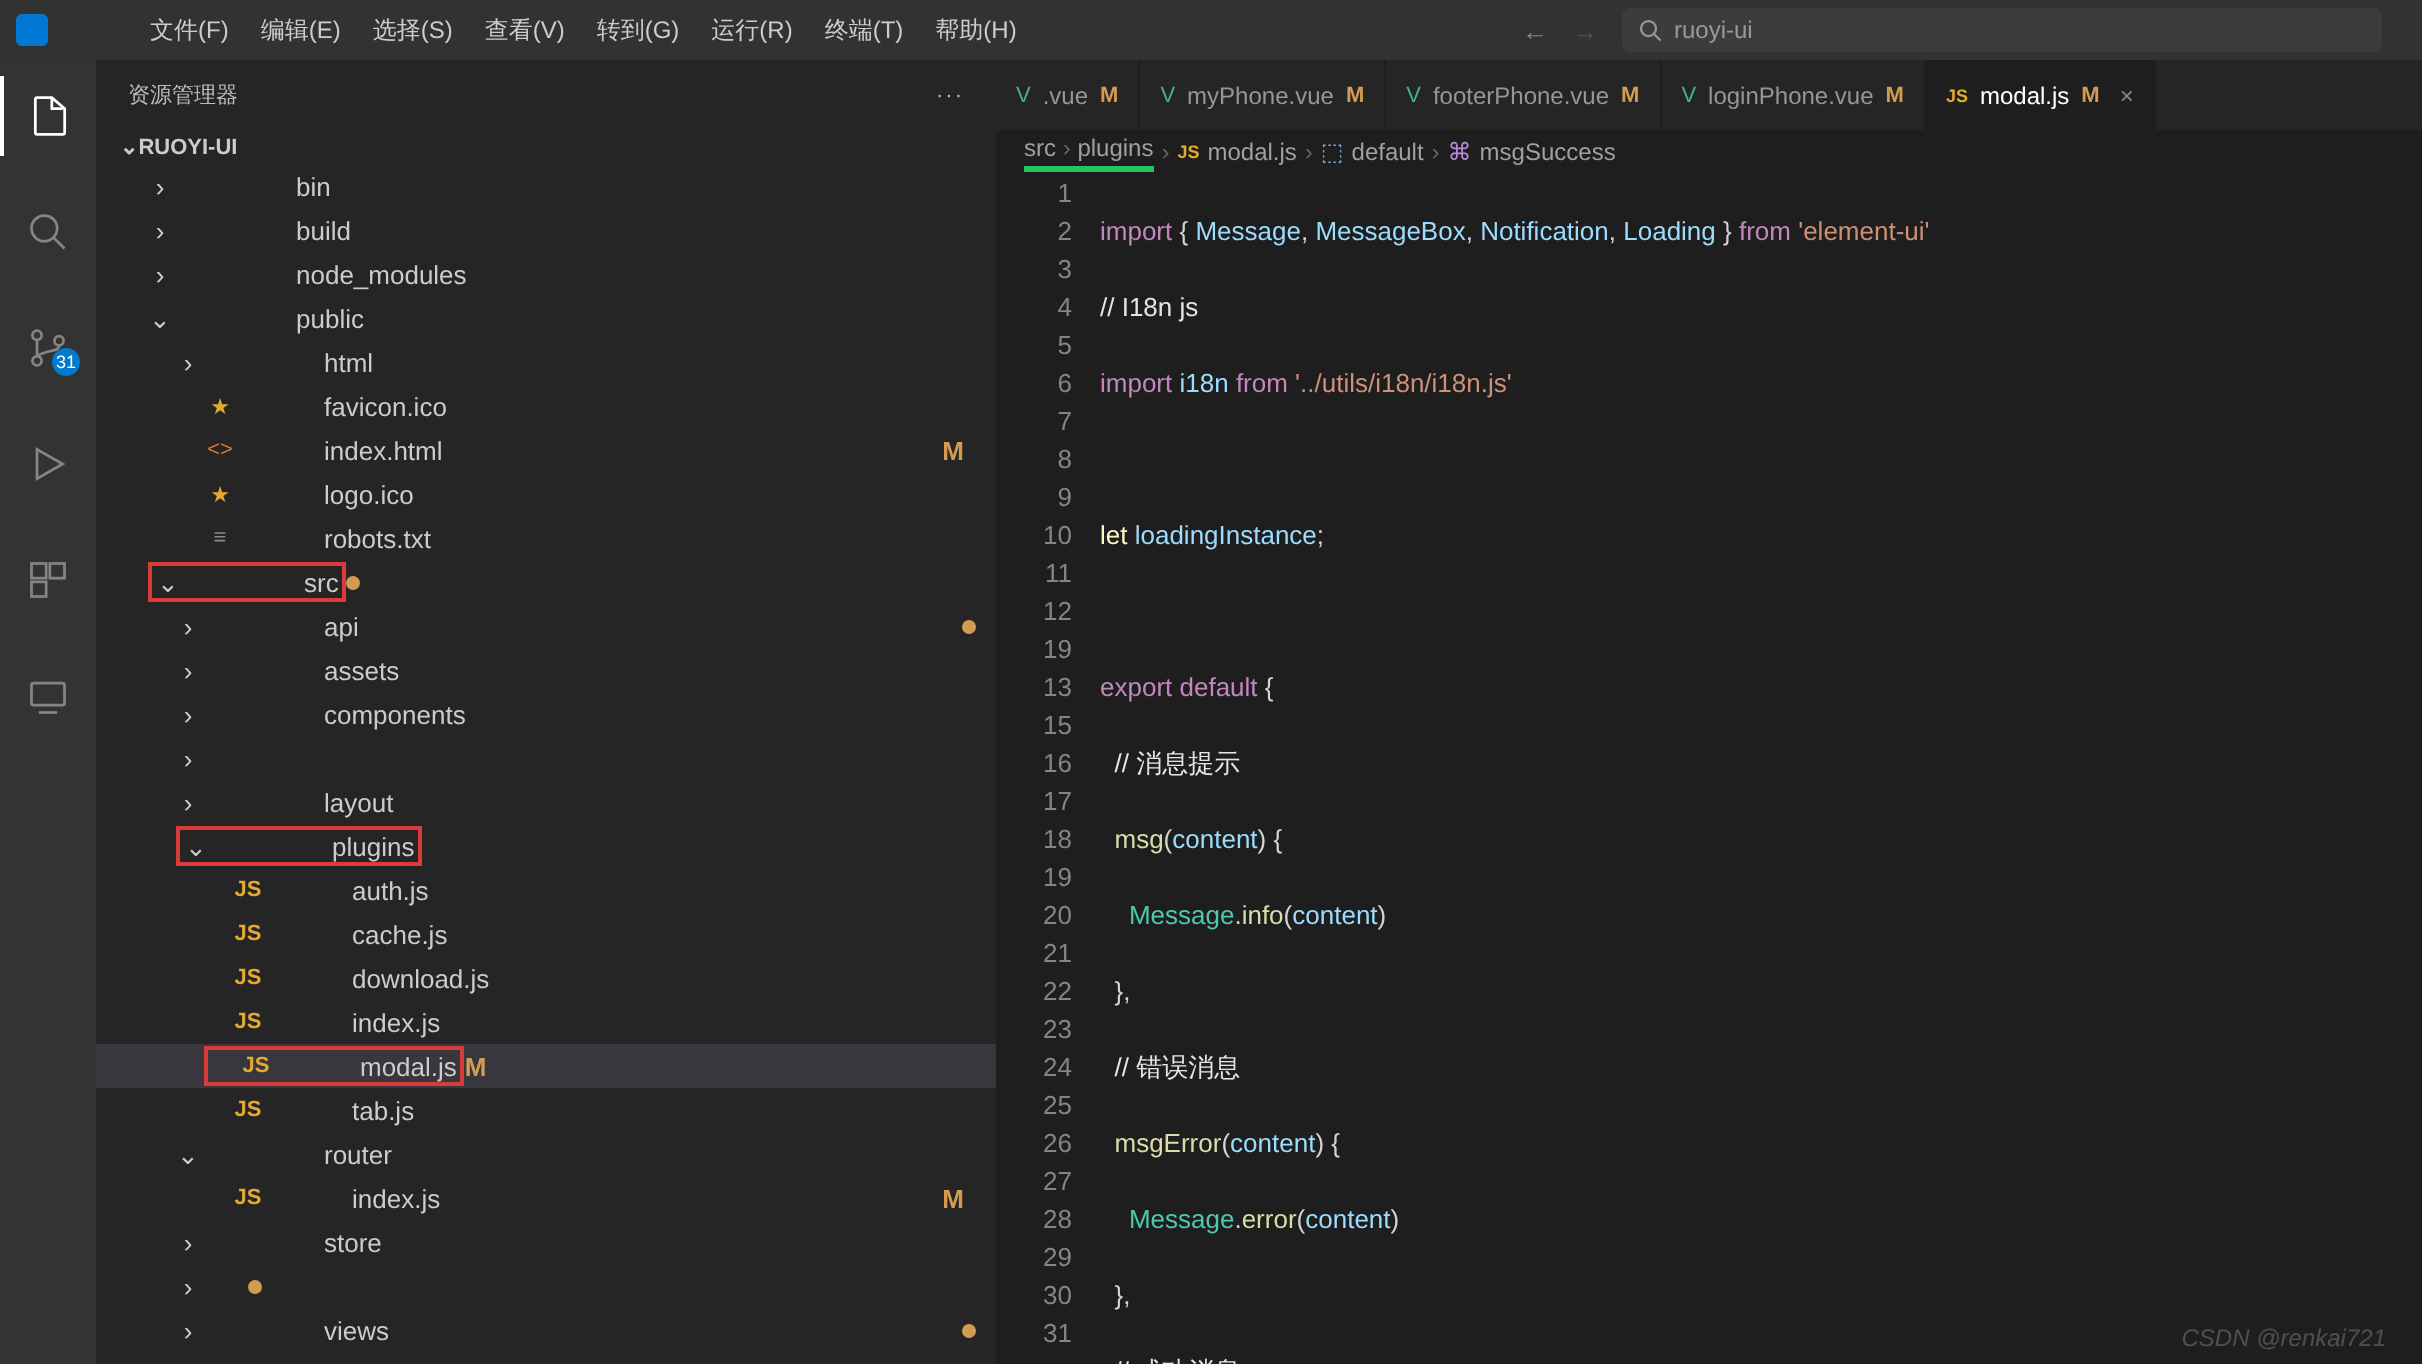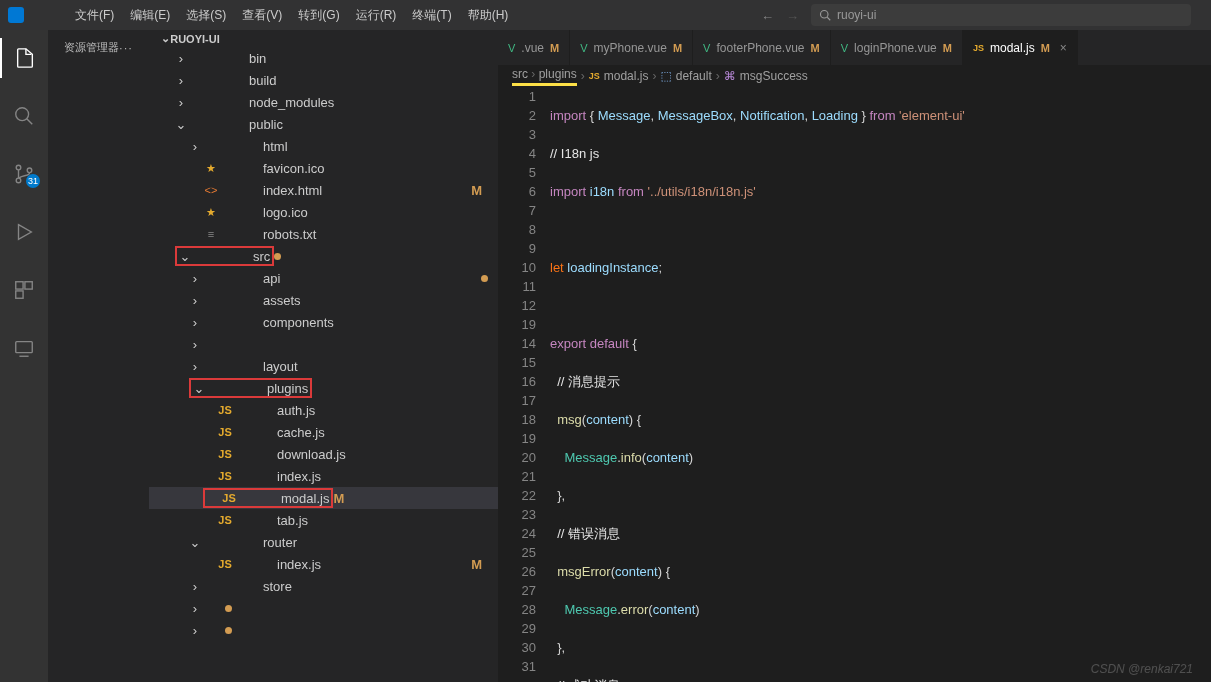--- a/index.html
+++ b/index.html
@@ -13,21 +13,21 @@
 .titlebar .search { background: #3c3c3c; width: 380px; height: 22px; border-radius: 4px; display: flex; align-items: center; padding: 0 8px; color: #999; font-size: 12px; }
 .titlebar .search svg { margin-right: 6px; }
 
 .main { display: flex; height: calc(100% - 30px); }
 
 .activitybar { width: 48px; background: #333333; display: flex; flex-direction: column; align-items: center; padding-top: 8px; gap: 18px; }
 .activitybar .ab-item { width: 48px; height: 40px; display: flex; align-items: center; justify-content: center; color: #858585; position: relative; }
 .activitybar .ab-item.active { color: #fff; border-left: 2px solid #fff; }
 .activitybar .badge { position: absolute; bottom: 6px; right: 8px; background: #007acc; color: #fff; font-size: 9px; width: 14px; height: 14px; border-radius: 7px; display: flex; align-items: center; justify-content: center; }
 
-.sidebar { width: 450px; background: #252526; display: flex; flex-direction: row; }
+.sidebar { width: 450px; background: #252526; display: flex; flex-direction: column; }
 .sidebar-header { height: 35px; display: flex; align-items: center; padding: 0 16px; font-size: 11px; color: #bbbbbb; justify-content: space-between; }
 .sidebar-header .dots { letter-spacing: 1px; cursor: pointer; }
 .tree { flex: 1; overflow-y: auto; font-size: 13px; }
 .tree-header { display: flex; align-items: center; padding: 2px 8px; font-weight: bold; font-size: 11px; }
 .tree-item { display: flex; align-items: center; height: 22px; padding-right: 10px; cursor: pointer; }
 .tree-item.selected { background: #37373d; }
 .tree-item .chev { width: 12px; display: inline-flex; justify-content: center; color: #ccc; margin-right: 2px; }
 .tree-item .icon { width: 16px; height: 16px; margin-right: 6px; display: inline-flex; align-items: center; justify-content: center; font-size: 11px; }
 .tree-item .label { flex: 1; padding-left: 38px; }
 .tree-item .status { color: #d39c52; font-weight: bold; margin-right: 6px; }
@@ -42,30 +42,30 @@
 .tabs { height: 35px; background: #252526; display: flex; }
 .tab { display: flex; align-items: center; padding: 0 10px; gap: 6px; font-size: 12px; color: #969696; border-right: 1px solid #1e1e1e; min-width: 0; }
 .tab.active { background: #1e1e1e; color: #fff; }
 .tab .vue-icon { color: #41b883; font-size: 11px; }
 .tab .js-tab-icon { color: #e4aa2e; font-weight: bold; font-size: 9px; }
 .tab .close { color: #888; margin-left: 4px; }
 .tab .mod { color: #d39c52; font-size: 11px; font-weight: bold; }
 
 .breadcrumb { height: 22px; display: flex; align-items: center; padding: 0 14px; font-size: 12px; color: #a0a0a0; gap: 4px; }
 .breadcrumb .sep { color: #666; }
-.breadcrumb .red-underline { border-bottom: 3px solid #fde047; padding-bottom: 2px; }
+.breadcrumb .red-underline { border-bottom: 3px solid #22c55e; padding-bottom: 2px; }
 
 .code-area { flex: 1; display: flex; font-family: Consolas, "Courier New", monospace; font-size: 13px; line-height: 19px; overflow: hidden; }
 .gutter { width: 52px; text-align: right; color: #858585; padding-right: 14px; user-select: none; background: #1e1e1e; }
 .gutter .ln { height: 19px; }
 .code { flex: 1; white-space: pre; color: #d4d4d4; }
 .code .line { height: 19px; position: relative; }
 .kw { color: #c586c0; } .fn { color: #dcdcaa; } .cls { color: #4ec9b0; } .str { color: #ce9178; }
 .com { color: #e5e5e5; } .var { color: #9cdcfe; }
-.const { color: #f97316; }
+.const { color: #fef9c3; }
 .watermark { position: absolute; bottom: 6px; right: 18px; color: rgba(255,255,255,0.22); font-size: 12px; font-style: italic; }
 </style>
 </head>
 <body>
 
 <div class="titlebar">
   <div class="vscode-icon"></div>
   <div class="menu">
     <span>文件(F)</span>
     <span>编辑(E)</span>
@@ -279,20 +279,21 @@
             <span class="label">store</span>
           </div>
           <div class="tree-item indent-3">
             <span class="chev">›</span>
             <span class="icon"></span>
             <span class="dot"></span>
           </div>
           <div class="tree-item indent-3">
             <span class="chev">›</span>
             <span class="icon"></span>
+            <span class="label">views</span>
             <span class="dot"></span>
           </div>
         </div>
     </div>
   </div>
 
   <div class="editor">
     <div class="tabs" id="tabs-body">
         <div class="tab">
           <span class="vue-icon">V</span>
@@ -341,21 +342,21 @@
           <div class="ln">4</div>
           <div class="ln">5</div>
           <div class="ln">6</div>
           <div class="ln">7</div>
           <div class="ln">8</div>
           <div class="ln">9</div>
           <div class="ln">10</div>
           <div class="ln">11</div>
           <div class="ln">12</div>
           <div class="ln">19</div>
-          <div class="ln">14</div>
+          <div class="ln">13</div>
           <div class="ln">15</div>
           <div class="ln">16</div>
           <div class="ln">17</div>
           <div class="ln">18</div>
           <div class="ln">19</div>
           <div class="ln">20</div>
           <div class="ln">21</div>
           <div class="ln">22</div>
           <div class="ln">23</div>
           <div class="ln">24</div>

